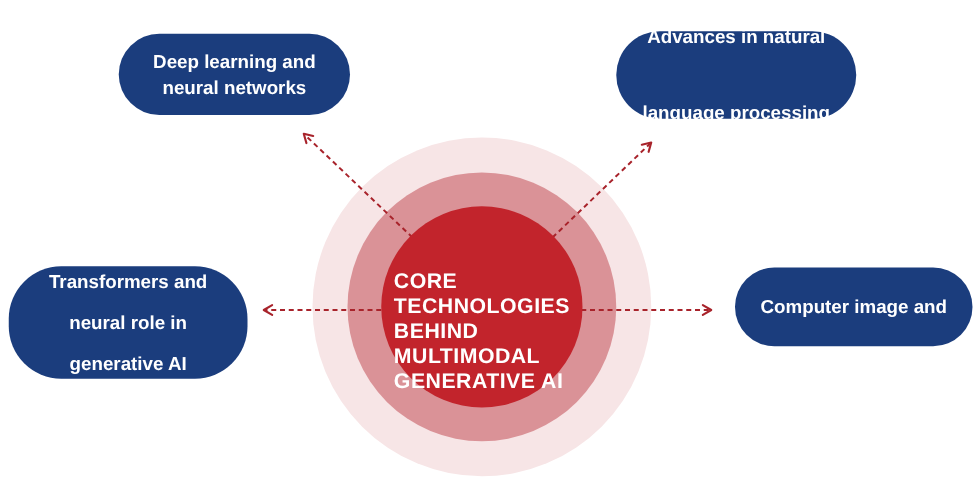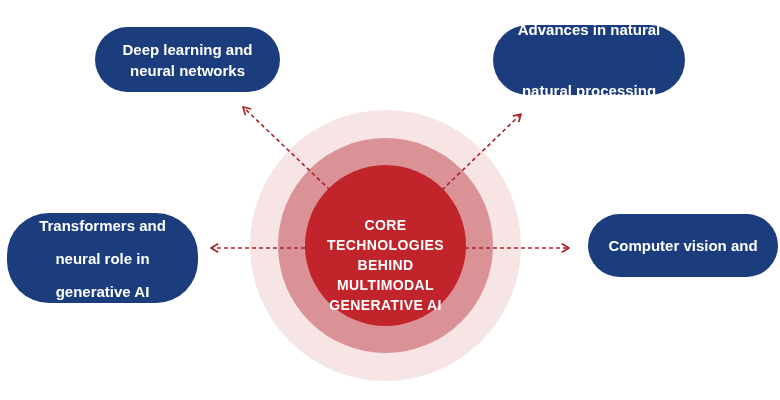--- a/index.html
+++ b/index.html
@@ -15,22 +15,22 @@
   *{box-sizing:border-box;margin:0;padding:0;}
   html,body{width:780px;height:400px;background:var(--background);overflow:hidden;}
   body{font-family:"Liberation Sans",sans-serif;}
   .canvas{position:relative;width:780px;height:400px;background:var(--background);}
 
   .ring,.core{position:absolute;border-radius:50%;}
   .ring.outer{left:250px;top:110px;width:271px;height:271px;background:var(--ring-outer);}
   .ring.middle{left:278px;top:138px;width:215px;height:215px;background:var(--ring-middle);}
   .core{left:305px;top:165px;width:161px;height:161px;background:var(--center-bg);
         display:flex;align-items:center;justify-content:center;}
-  .core-text{color:var(--center-text);font-weight:700;font-size:14px;line-height:20px;
-        letter-spacing:.4px;text-align:center;margin-top:38px;}
+  .core-text{color:var(--center-text);font-weight:700;font-size:17px;line-height:20px;
+        letter-spacing:.4px;margin-top:38px;}
   .core-text span{display:block;}
 
   svg.arrows{position:absolute;left:0;top:0;width:780px;height:400px;pointer-events:none;}
   .arrow-line{stroke:var(--arrow);stroke-width:1.6;stroke-dasharray:4 3;fill:none;}
   .arrowhead-path{stroke:var(--arrow);stroke-width:1.5;fill:none;stroke-linecap:round;stroke-linejoin:round;}
 
   .pill{position:absolute;background:var(--node-bg);color:var(--node-text);
         display:flex;flex-direction:column;align-items:center;justify-content:center;
         text-align:right;font-size:15px;font-weight:600;line-height:21px;}
   .pill span{display:block;}
@@ -69,26 +69,26 @@
     </div>
   </div>
 
   <div class="pill tl">
     <span>Deep learning and</span>
     <span>neural networks</span>
   </div>
 
   <div class="pill tr">
     <span>Advances in natural</span>
-    <span>natural processing</span>
+    <span>language processing</span>
   </div>
 
   <div class="pill lf">
     <span>Transformers and</span>
     <span>neural role in</span>
     <span>generative AI</span>
   </div>
 
   <div class="pill rt">
-    <span>Computer vision and</span>
+    <span>Computer image and</span>
   </div>
 
 </div>
 
 </body></html>

